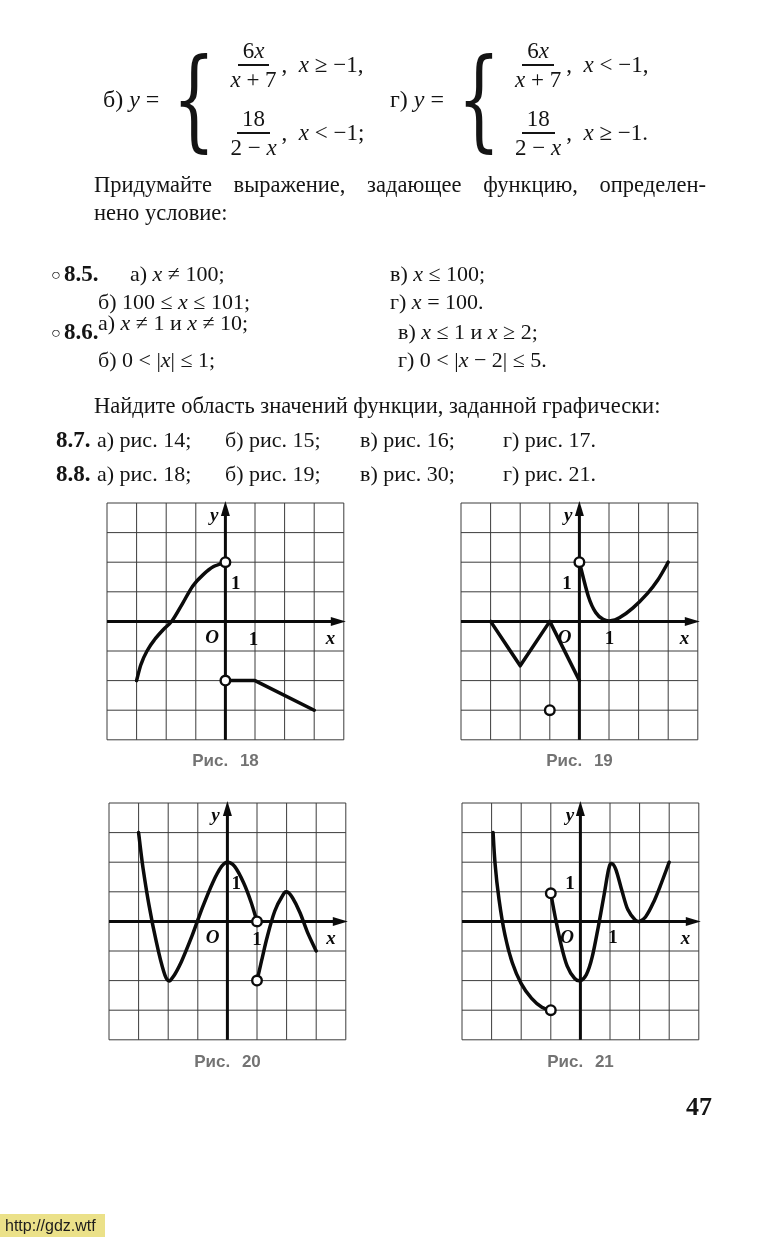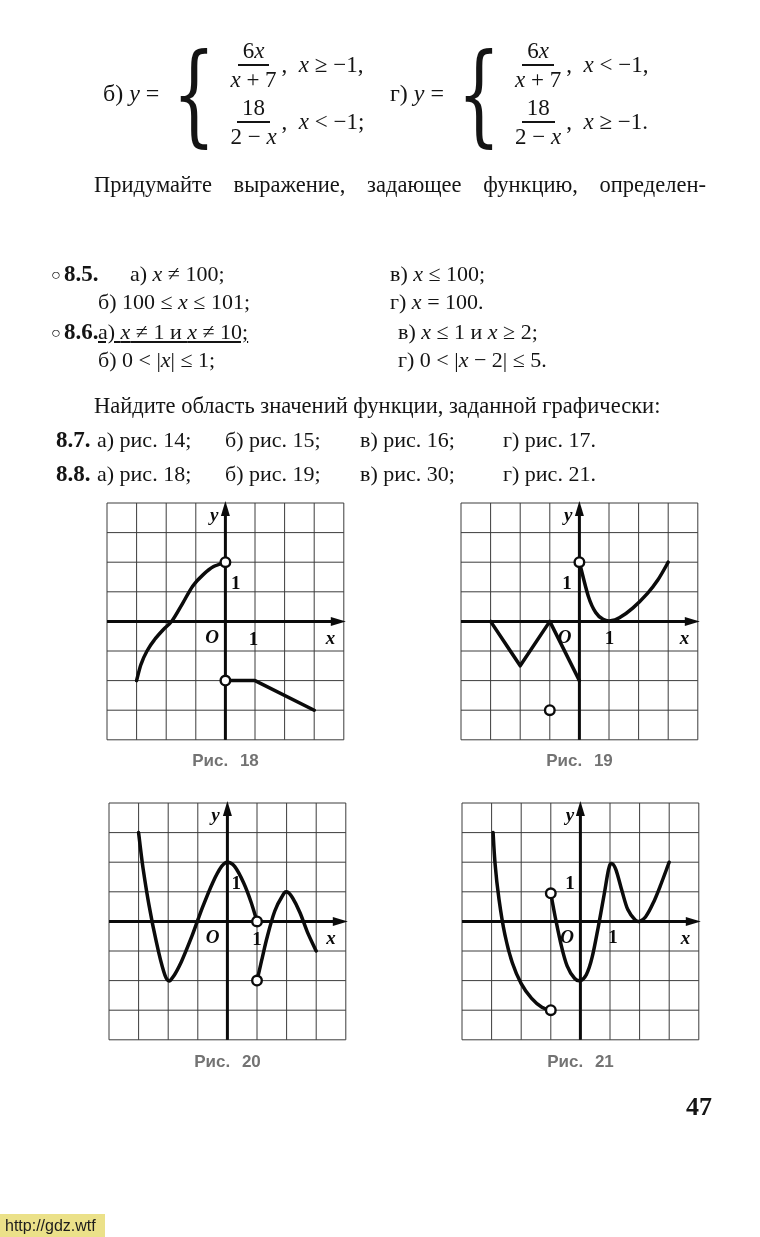--- a/index.html
+++ b/index.html
@@ -3,21 +3,21 @@
 <meta charset="utf-8">
 <style>
   html,body{margin:0;padding:0;background:#ffffff;}
   .page{position:relative;width:760px;height:1237px;background:#fff;
         font-family:"Liberation Serif",serif;color:#141414;overflow:hidden;}
   
   .pw{position:absolute;display:flex;align-items:center;}
   .pw-label{font-size:24px;white-space:pre;}
   .brace{font-family:"DejaVu Serif",serif;font-size:110px;line-height:1;
          transform:scaleX(.62);transform-origin:center;margin:0 -4px 0 -6px;}
-  .rows{display:flex;flex-direction:column;gap:3px;text-align:right;}
+  .rows{display:flex;flex-direction:column;gap:14px;text-align:right;}
   .row{display:flex;align-items:center;font-size:23px;}
   .frac{display:inline-flex;flex-direction:column;align-items:center;line-height:25px;}
   .frac .num{padding:0 5px 1px;border-bottom:2.2px solid #141414;}
   .frac .den{padding:1px 5px 0;}
   .cond{white-space:pre;}
   .mv{font-style:italic;}
   
   .para{position:absolute;font-size:22.5px;line-height:28px;}
   .jline{text-align:justify;text-align-last:justify;}
   .line22{position:absolute;font-size:22px;white-space:nowrap;}
@@ -80,32 +80,33 @@
           <span class="num"><span>18</span></span>
           <span class="den"><span>2 − </span><span class="mv">x</span></span>
         </span>
         <span class="cond"><span>,  </span><span class="mv">x</span><span> ≥ −1.</span></span>
       </div>
     </div>
   </div>
 
   <div class="para" style="left:94px;top:171px;width:612px;">
     <div class="jline"><span>Придумайте выражение, задающее функцию, определен-</span></div>
+    <div><span>нено условие:</span></div>
   </div>
 
   <span class="pmark" style="left:51px;top:267px;">○</span>
   <b class="pnum" style="left:64px;top:261px;">8.5.</b>
   <span class="pitem" style="left:98px;top:261px;margin-left:32px;"><span>а) </span><span class="mv">x</span><span> ≠ 100;</span></span>
   <span class="pitem" style="left:390px;top:261px;"><span>в) </span><span class="mv">x</span><span> ≤ 100;</span></span>
   <span class="pitem" style="left:98px;top:289px;"><span>б) 100 ≤ </span><span class="mv">x</span><span> ≤ 101;</span></span>
   <span class="pitem" style="left:390px;top:289px;"><span>г) </span><span class="mv">x</span><span> = 100.</span></span>
 
   <span class="pmark" style="left:51px;top:325px;">○</span>
   <b class="pnum" style="left:64px;top:319px;">8.6.</b>
-  <span class="pitem" style="left:98px;top:319px;text-decoration:underline;"><span>а) </span><span class="mv">x</span><span> ≠ 1 и </span><span class="mv">x</span><span> ≠ 10;</span></span>
+  <span class="pitem" style="left:98px;top:310px;"><span>а) </span><span class="mv">x</span><span> ≠ 1 и </span><span class="mv">x</span><span> ≠ 10;</span></span>
   <span class="pitem" style="left:398px;top:319px;"><span>в) </span><span class="mv">x</span><span> ≤ 1 и </span><span class="mv">x</span><span> ≥ 2;</span></span>
   <span class="pitem" style="left:98px;top:347px;"><span>б) 0 &lt; |</span><span class="mv">x</span><span>| ≤ 1;</span></span>
   <span class="pitem" style="left:398px;top:347px;"><span>г) 0 &lt; |</span><span class="mv">x</span><span> − 2| ≤ 5.</span></span>
 
   <div class="line22" style="left:94px;top:393px;font-size:22.5px;">Найдите область значений функции, заданной графически:</div>
 
   <b class="pnum" style="left:56px;top:427px;">8.7.</b>
   <span class="pitem" style="left:97px;top:427px;">а) рис. 14;</span>
   <span class="pitem" style="left:225px;top:427px;">б) рис. 15;</span>
   <span class="pitem" style="left:360px;top:427px;">в) рис. 16;</span>

